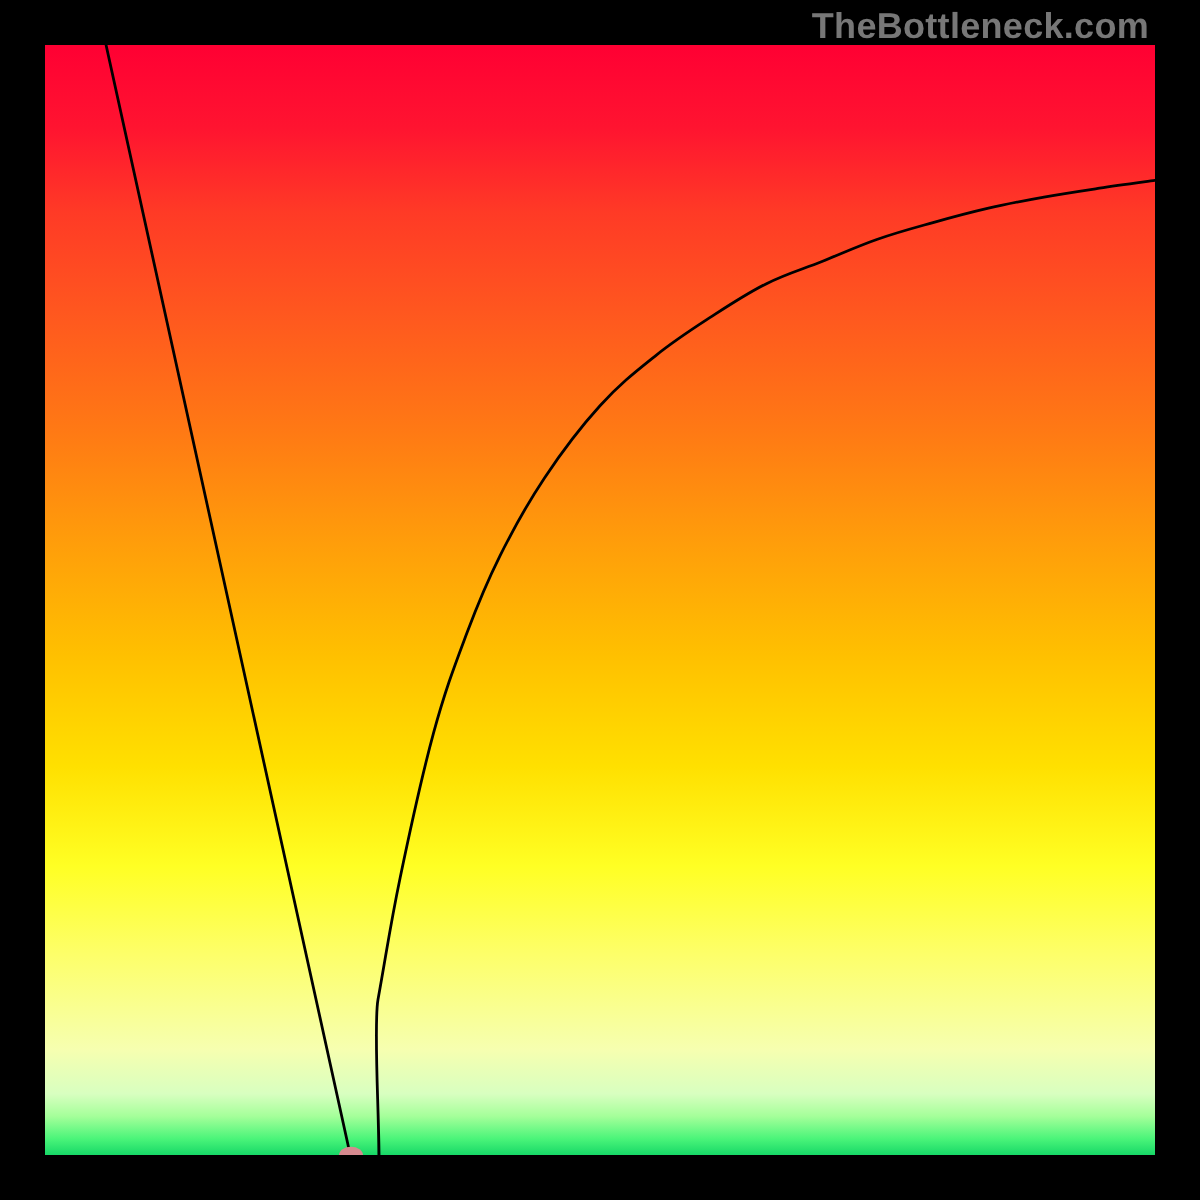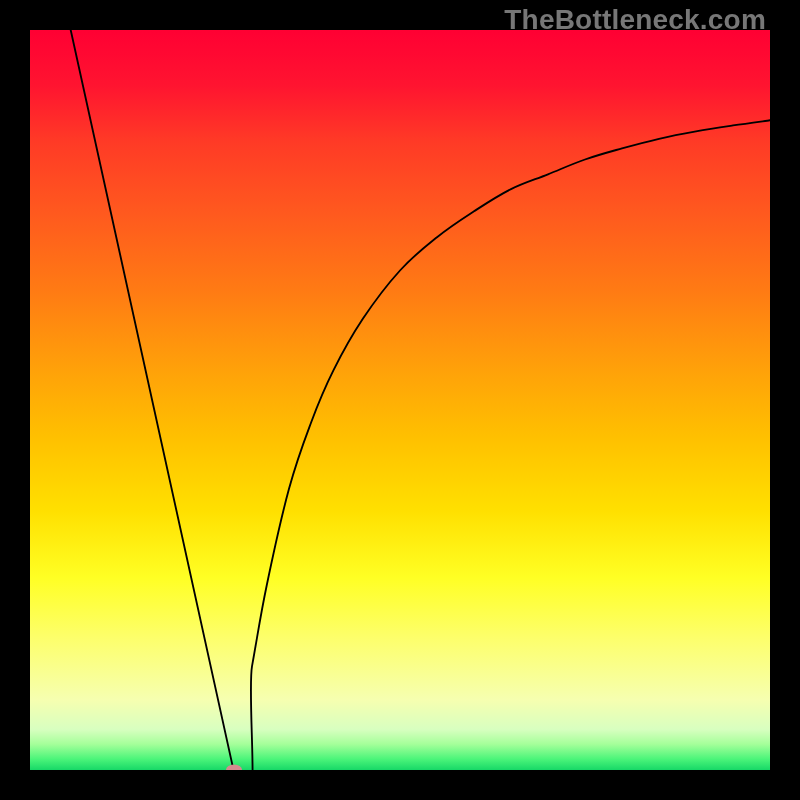--- a/index.html
+++ b/index.html
@@ -27,21 +27,21 @@
   }
   .gradient {
     position: absolute;
     left: 0; top: 0; width: 100%; height: 100%;
   }
   .watermark {
     position: absolute;
     top: 4px;
     right: 34px;
     color: #777;
-    font-size: 28px;
+    font-size: 24px;
     font-weight: 600;
     letter-spacing: 0.2px;
   }
   svg.curve {
     position: absolute;
     left: 0; top: 0;
     width: 100%; height: 100%;
   }
   .marker {
     position: absolute;

